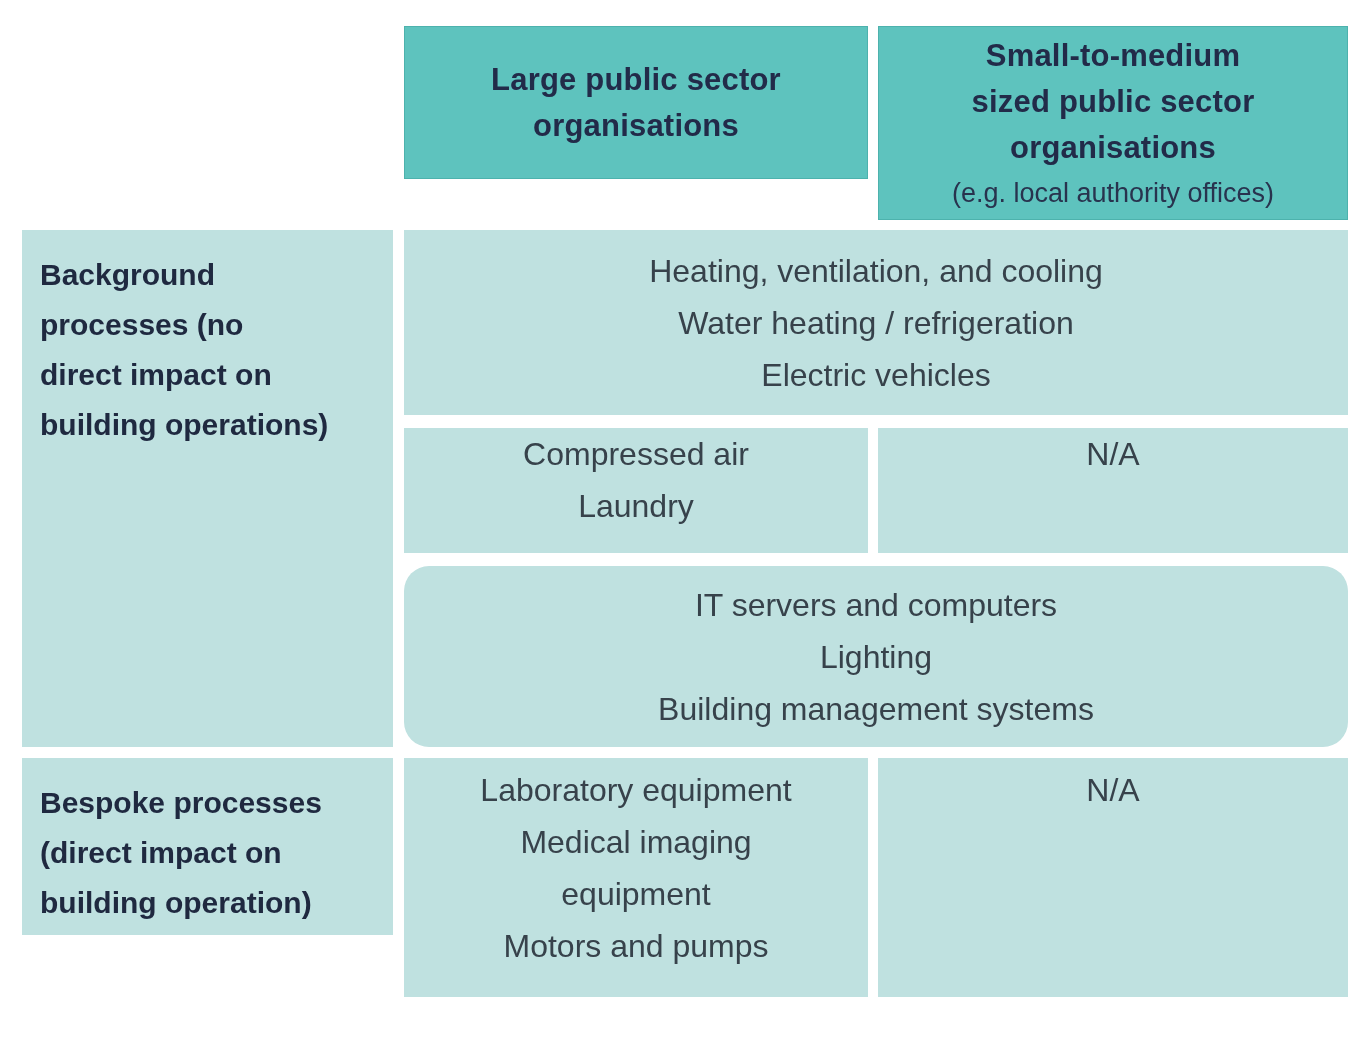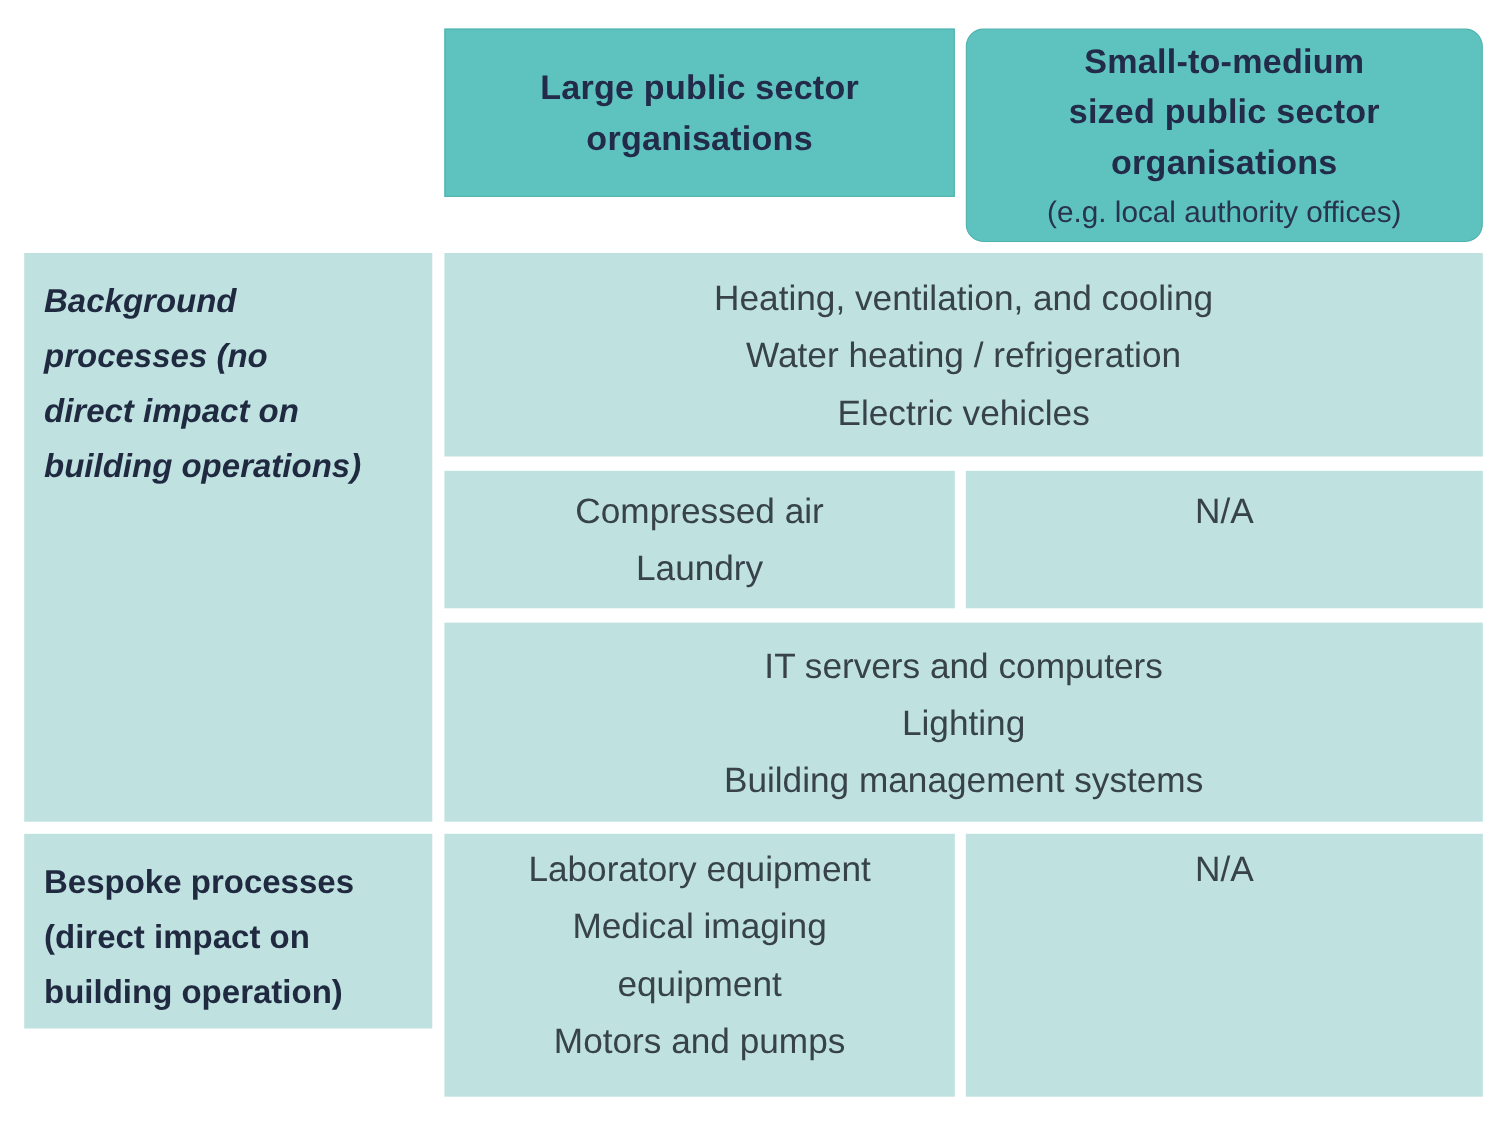--- a/index.html
+++ b/index.html
@@ -52,57 +52,57 @@
     background: var(--cell-bg, #bfe1e0);
     color: var(--body-text, #37424b);
     font-size: 32px;
     line-height: 52px;
     text-align: center;
   }
   .v-center {
     display: flex; flex-direction: column;
     align-items: center; justify-content: center;
   }
-  .v-top-sm { padding-top: 10px; }
+  .v-top-sm { }
   .v-top-lg { padding-top: 6px; }
 </style>
 </head>
 <body>
 
 <div class="cell col-header" style="left:404px; top:26px; width:464px; height:153px;">
   <div class="title">Large public sector
 organisations</div>
 </div>
 
-<div class="cell col-header" style="left:878px; top:26px; width:470px; height:194px;border-radius:16px;">
+<div class="cell col-header" style="left:878px; top:26px; width:470px; height:194px;">
   <div class="title">Small-to-medium
 sized public sector
 organisations</div>
   <div class="subtitle">(e.g. local authority offices)</div>
 </div>
 
-<div class="cell row-header" style="left:22px; top:230px; width:371px; height:517px;font-style:italic;">Background
+<div class="cell row-header" style="left:22px; top:230px; width:371px; height:517px;">Background
 processes (no
 direct impact on
 building operations)</div>
 
 <div class="cell row-header" style="left:22px; top:758px; width:371px; height:177px;">Bespoke processes
 (direct impact on
 building operation)</div>
 
 <div class="cell body-cell v-center" style="left:404px; top:230px; width:944px; height:185px;">Heating, ventilation, and cooling
 Water heating / refrigeration
 Electric vehicles</div>
 
 <div class="cell body-cell v-top-sm" style="left:404px; top:428px; width:464px; height:125px;">Compressed air
 Laundry</div>
 
 <div class="cell body-cell v-top-sm" style="left:878px; top:428px; width:470px; height:125px;">N/A</div>
 
-<div class="cell body-cell v-center" style="left:404px; top:566px; width:944px; height:181px;">IT servers and computers
+<div class="cell body-cell v-center" style="left:404px; top:566px; width:944px; height:181px;border-radius:25px;">IT servers and computers
 Lighting
 Building management systems</div>
 
 <div class="cell body-cell v-top-lg" style="left:404px; top:758px; width:464px; height:239px;">Laboratory equipment
 Medical imaging
 equipment
 Motors and pumps</div>
 
 <div class="cell body-cell v-top-lg" style="left:878px; top:758px; width:470px; height:239px;">N/A</div>
 

